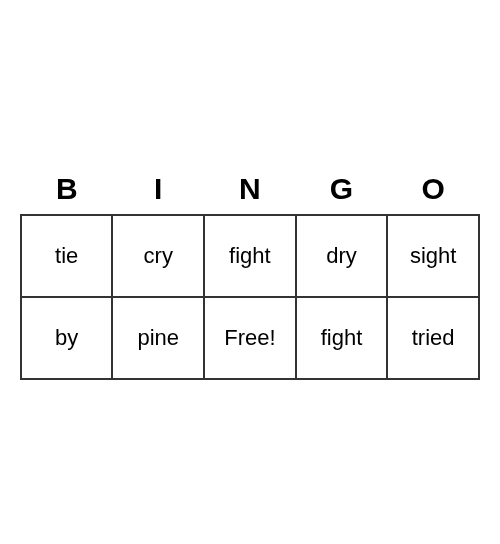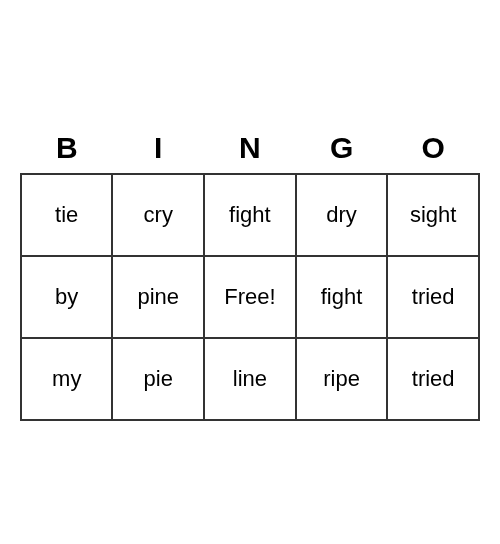--- a/index.html
+++ b/index.html
@@ -77,21 +77,14 @@
         <td>dry</td>
         <td>sight</td>
       </tr>
       <tr>
         <td>by</td>
         <td>pine</td>
         <td class="free-cell">Free!</td>
         <td>fight</td>
         <td>tried</td>
       </tr>
-      <tr>
-        <td>my</td>
-        <td>pie</td>
-        <td>line</td>
-        <td>ripe</td>
-        <td>tried</td>
-      </tr>
     </tbody>
 </table>
 
 </body></html>

